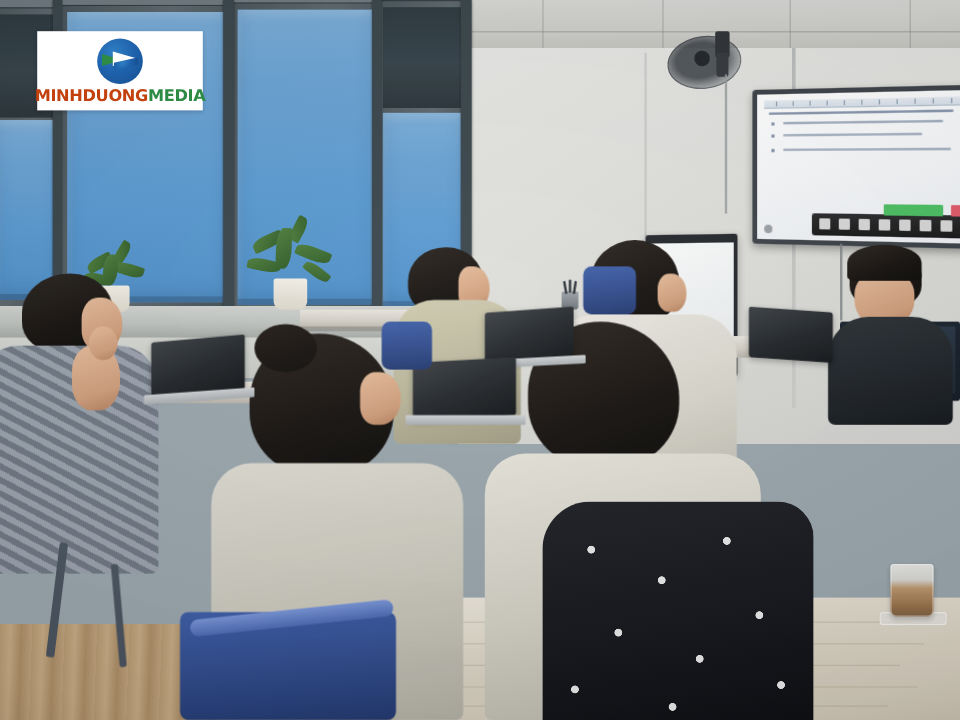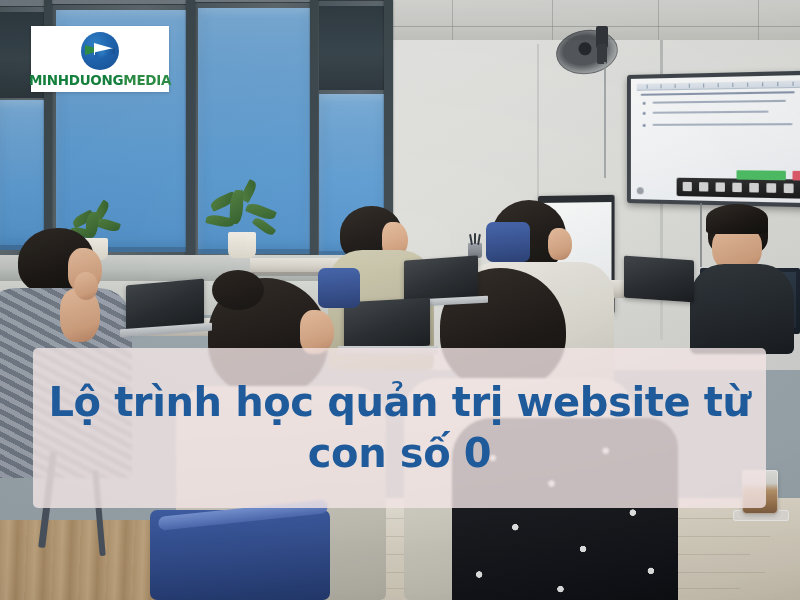--- a/index.html
+++ b/index.html
@@ -357,21 +357,21 @@
   }
   .logo-word {
     font-family:"DejaVu Sans", sans-serif;
     font-weight:700;
     font-size:13.5px;
     letter-spacing:-0.3px;
     line-height:1;
     margin-top:4px;
     white-space:nowrap;
   }
-  .lw-blue  { color:#15803d; }
+  .lw-blue  { color:#c2410c; }
   .lw-green { color:#2e8b45; }
 </style>
 </head>
 <body>
 
 <div id="stage">
 
   <div class="photo">
 
     <div class="ceiling">
@@ -610,17 +610,14 @@
 
   <div id="logo">
     <div class="logo-mark">
       <div class="swoosh-green"></div>
       <div class="swoosh-white"></div>
       <div class="swoosh-cut"></div>
     </div>
     <div class="logo-word"><span class="lw-blue">MINHDUONG</span><span class="lw-green">MEDIA</span></div>
   </div>
 
-  <div id="title-band">
-    <h1 id="title-text">Lộ trình học quản trị website từ con số 0</h1>
-  </div>
 
 </div>
 
 </body></html>

